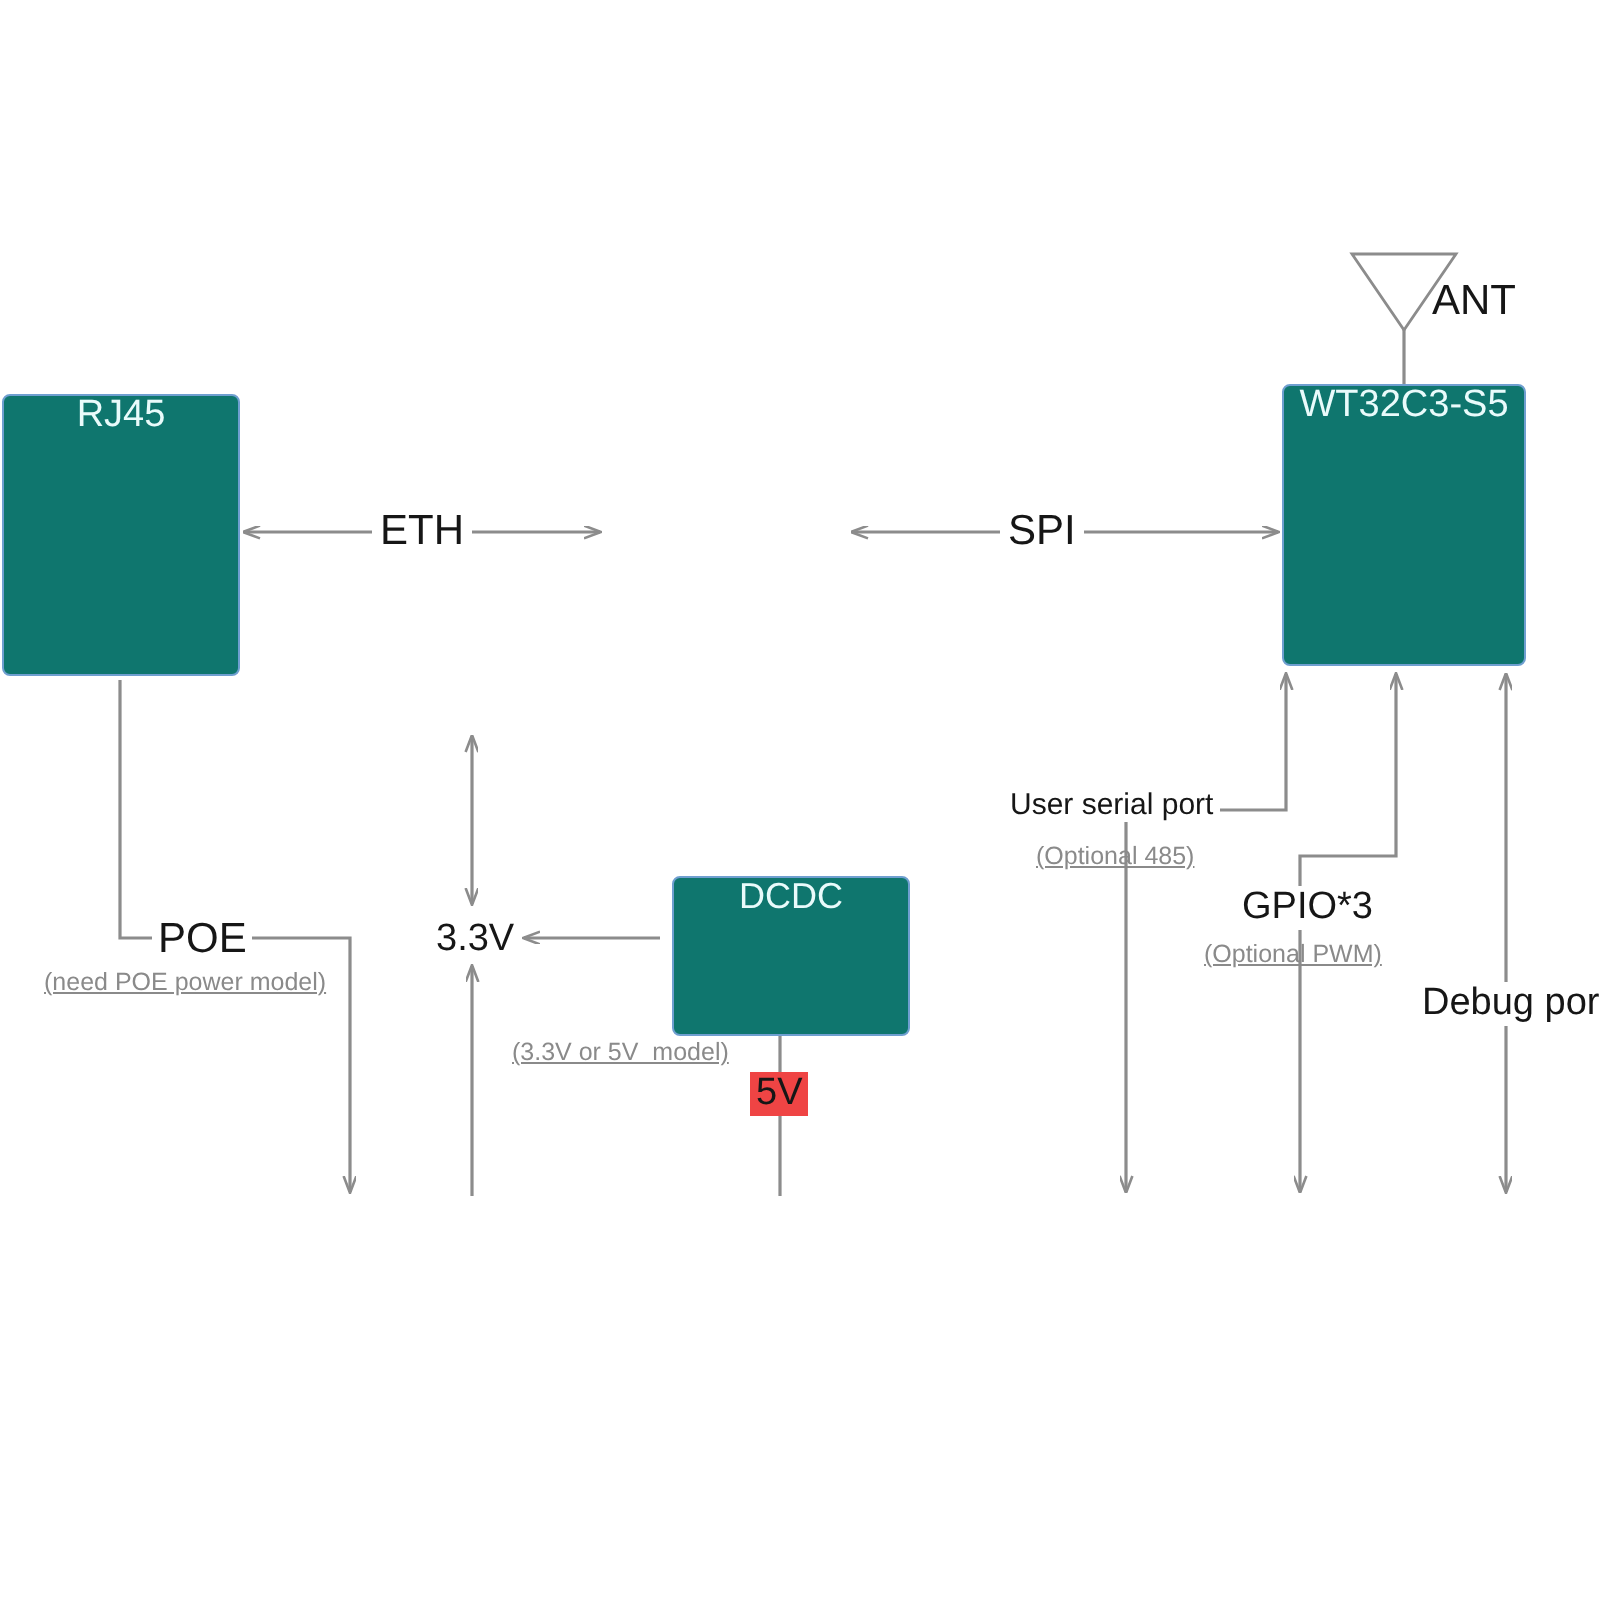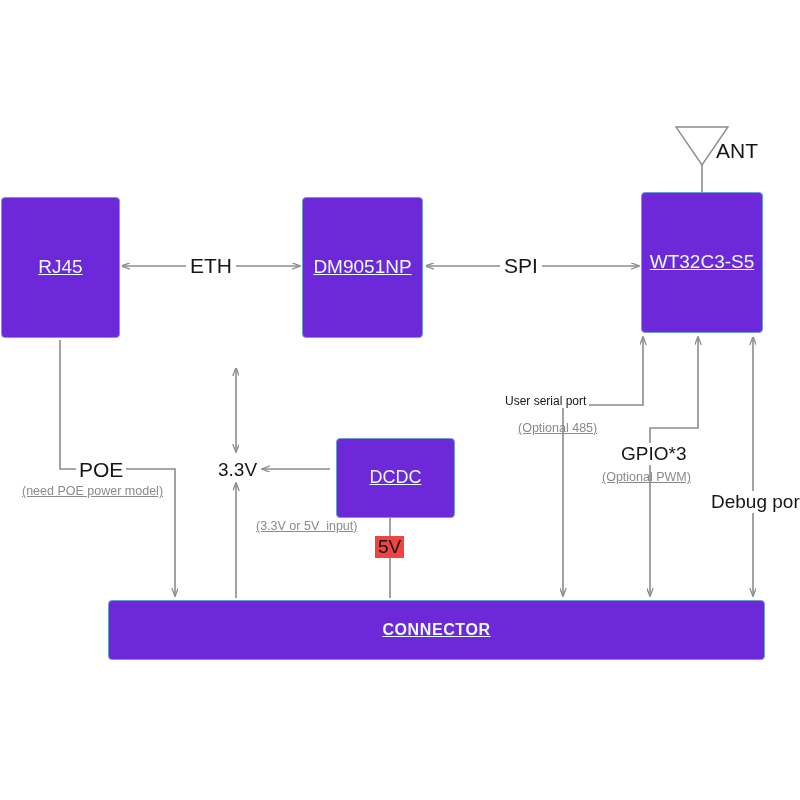--- a/index.html
+++ b/index.html
@@ -2,23 +2,23 @@
 <html><head>
 <meta charset="utf-8">
 <style>
   html,body{margin:0;padding:0;background:#ffffff;}
   body{width:800px;height:800px;overflow:hidden;
        font-family:"Liberation Sans", sans-serif;}
   #stage{position:relative;width:800px;height:800px;background:#fff;}
   #wires{position:absolute;left:0;top:0;width:800px;height:800px;}
 
   .block{position:absolute;box-sizing:border-box;
-         background:#6d28d9;border:1px solid #6f9fd0;border-radius:4px;
-         display:flex;align-items:center;justify-content:center;
-         color:#e9fbfb;text-decoration:underline;}
+         background:#0f766e;border:1px solid #6f9fd0;border-radius:4px;
+         display:flex;justify-content:center;
+         color:#e9fbfb;}
   .block span{display:block;text-align:center;line-height:1.1;}
 
   #blk-rj45{left:1px;top:197px;width:119px;height:141px;}
   #blk-rj45 span{font-size:19px;}
   #blk-dm{left:302px;top:197px;width:121px;height:141px;}
   #blk-dm span{font-size:19px;}
   #blk-wt{left:641px;top:192px;width:122px;height:141px;}
   #blk-wt span{font-size:19px;}
   #blk-dcdc{left:336px;top:438px;width:119px;height:80px;}
   #blk-dcdc span{font-size:18px;}
@@ -29,21 +29,21 @@
   .lbl.sub{color:#8a8a8a;text-decoration:underline;}
 
   #lbl-ant{left:716px;top:139px;font-size:21px;}
   #lbl-eth{left:186px;top:254px;font-size:21px;background:#fff;padding:0 4px;}
   #lbl-spi{left:500px;top:254px;font-size:21px;background:#fff;padding:0 4px;}
   #lbl-poe{left:76px;top:458px;font-size:21px;background:#fff;padding:0 3px;}
   #lbl-poe-sub{left:22px;top:484px;font-size:12.5px;}
   #lbl-33v{left:215px;top:459px;font-size:19px;background:#fff;padding:0 3px;}
   #lbl-33v-sub{left:256px;top:519px;font-size:12.5px;}
   #lbl-5v{left:375px;top:536px;font-size:19px;background:#ef4444;padding:0 3px;}
-  #lbl-usp{left:502px;top:394px;font-size:12px;background:#fff;padding:0 3px;}
+  #lbl-usp{left:502px;top:394px;font-size:15px;background:#fff;padding:0 3px;}
   #lbl-usp-sub{left:518px;top:421px;font-size:12.5px;}
   #lbl-gpio{left:618px;top:443px;font-size:19px;background:#fff;padding:0 3px;}
   #lbl-gpio-sub{left:602px;top:470px;font-size:12.5px;}
   #lbl-dbg{left:708px;top:491px;font-size:19px;background:#fff;padding:0 3px;}
 </style>
 </head>
 <body>
 
 <div id="stage">
 
@@ -81,43 +81,37 @@
       <path d="M650,596 L650,487 L650,428 L698,428 L698,337" marker-start="url(#ahs)" marker-end="url(#ah)"></path>
 
       <line x1="753" y1="337" x2="753" y2="596" marker-start="url(#ahs)" marker-end="url(#ah)"></line>
     </g>
   </svg>
 
   <div class="block" id="blk-rj45">
     <span>RJ45</span>
   </div>
 
-  <div class="block" id="blk-dm">
-    <span>DM9051NP</span>
-  </div>
 
   <div class="block" id="blk-wt">
     <span>WT32C3-S5</span>
   </div>
 
   <div class="block" id="blk-dcdc">
     <span>DCDC</span>
   </div>
 
-  <div class="block" id="blk-conn">
-    <span>CONNECTOR</span>
-  </div>
 
   <div class="lbl" id="lbl-ant">ANT</div>
   <div class="lbl" id="lbl-eth">ETH</div>
   <div class="lbl" id="lbl-spi">SPI</div>
   <div class="lbl" id="lbl-poe">POE</div>
   <div class="lbl sub" id="lbl-poe-sub">(need POE power model)</div>
   <div class="lbl" id="lbl-33v">3.3V</div>
-  <div class="lbl sub" id="lbl-33v-sub">(3.3V or 5V  input)</div>
+  <div class="lbl sub" id="lbl-33v-sub">(3.3V or 5V  model)</div>
   <div class="lbl" id="lbl-5v">5V</div>
   <div class="lbl" id="lbl-usp">User serial port</div>
   <div class="lbl sub" id="lbl-usp-sub">(Optional 485)</div>
   <div class="lbl" id="lbl-gpio">GPIO*3</div>
   <div class="lbl sub" id="lbl-gpio-sub">(Optional PWM)</div>
   <div class="lbl" id="lbl-dbg">Debug port</div>
 
 </div>
 
 </body></html>

